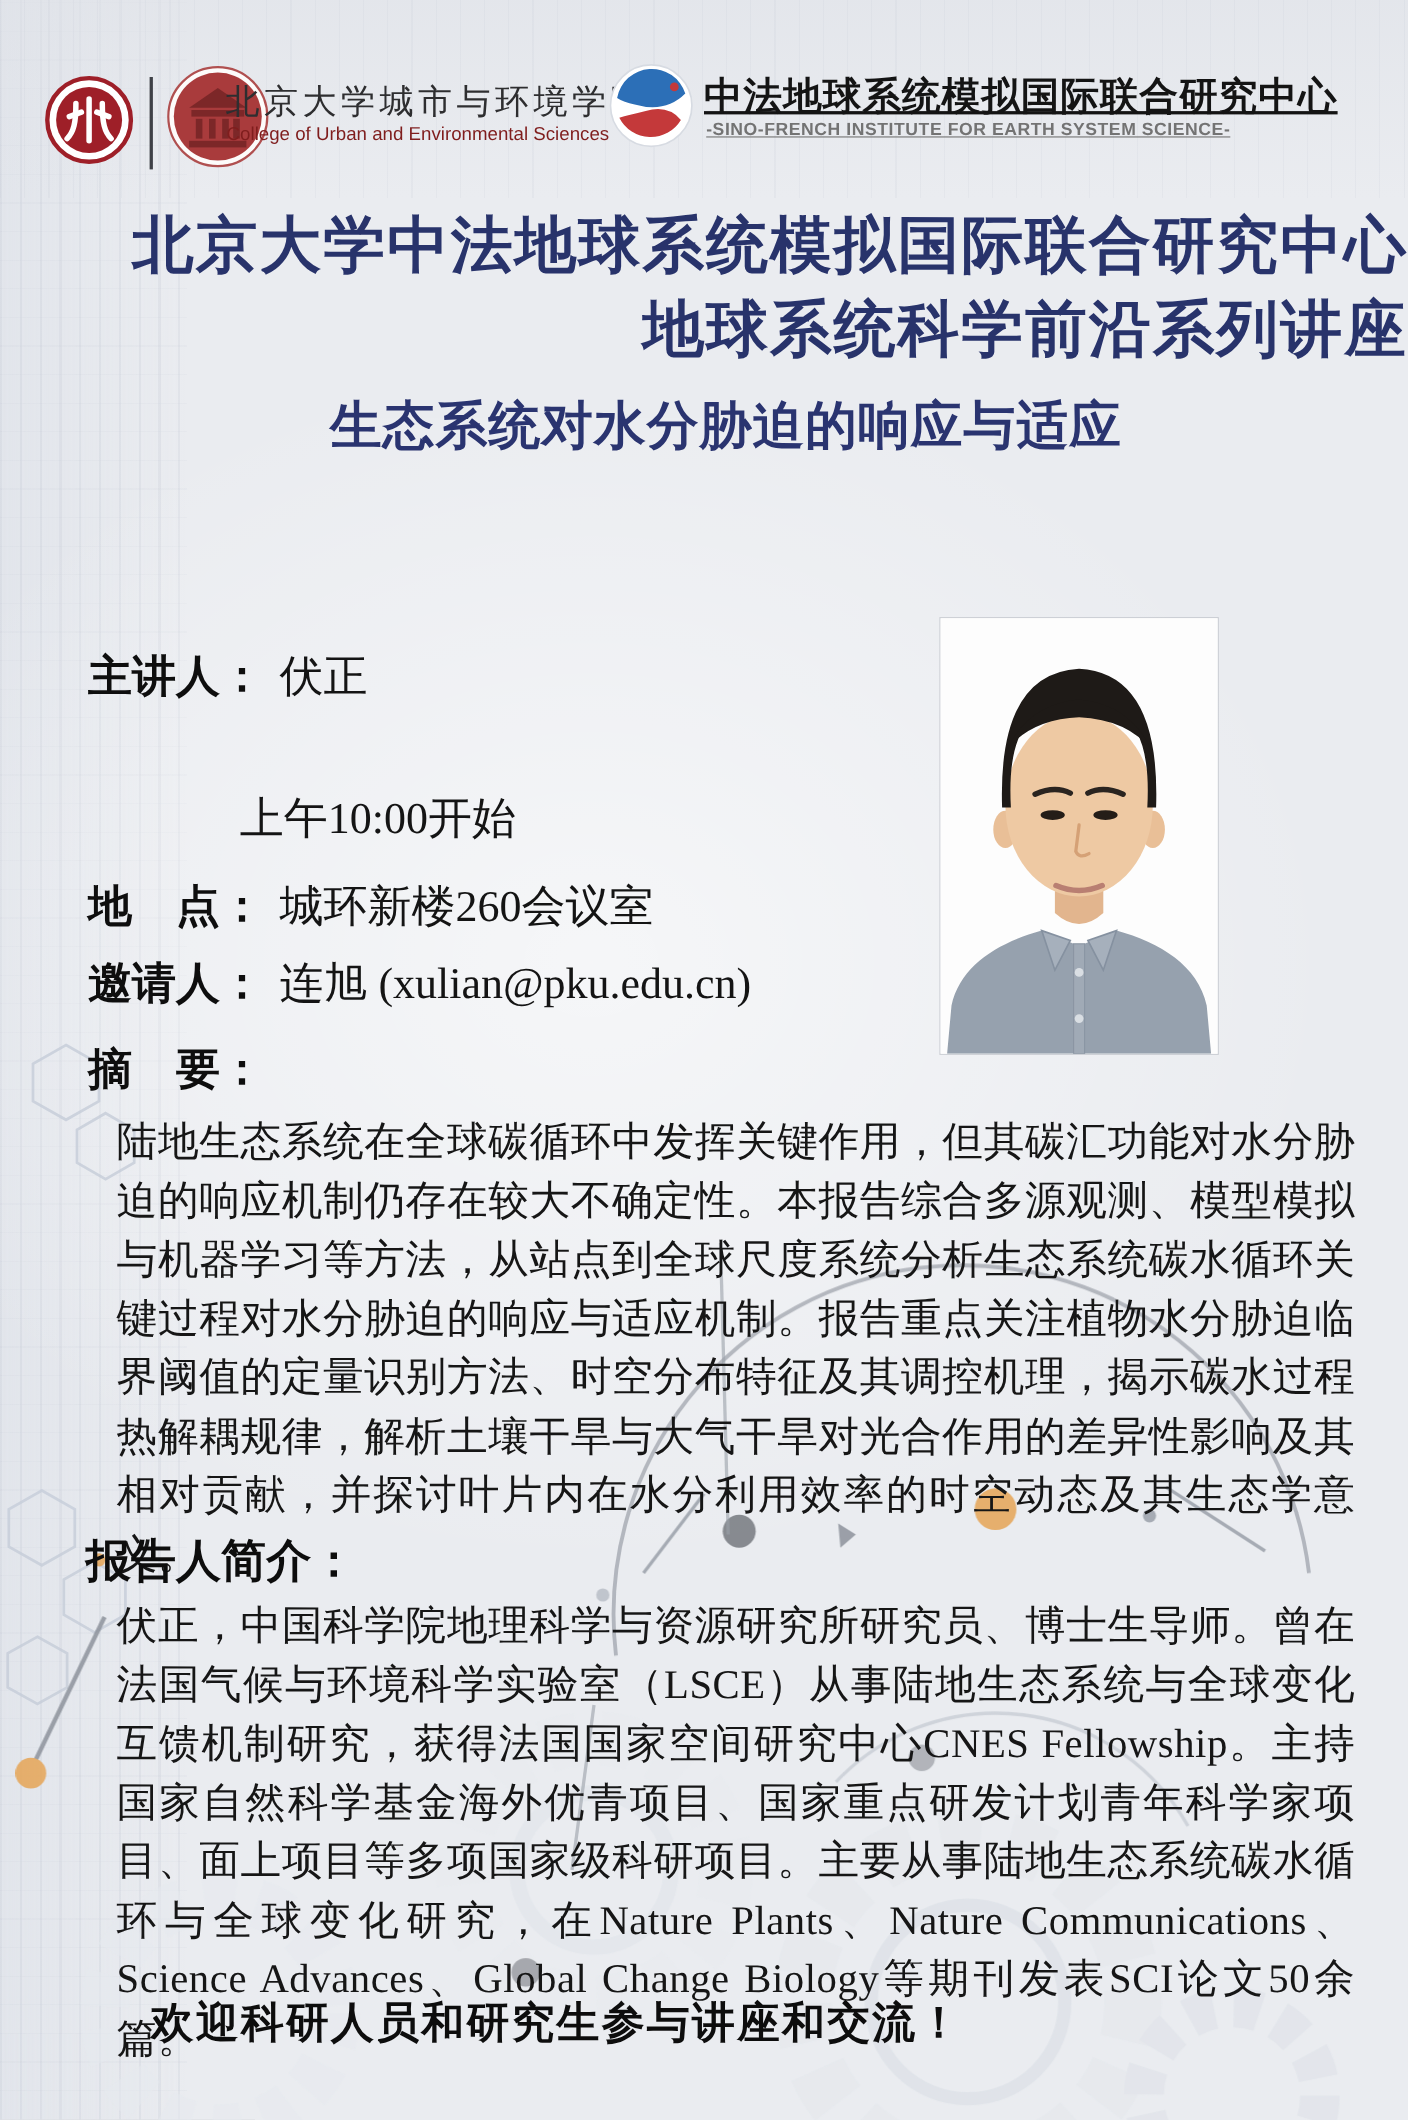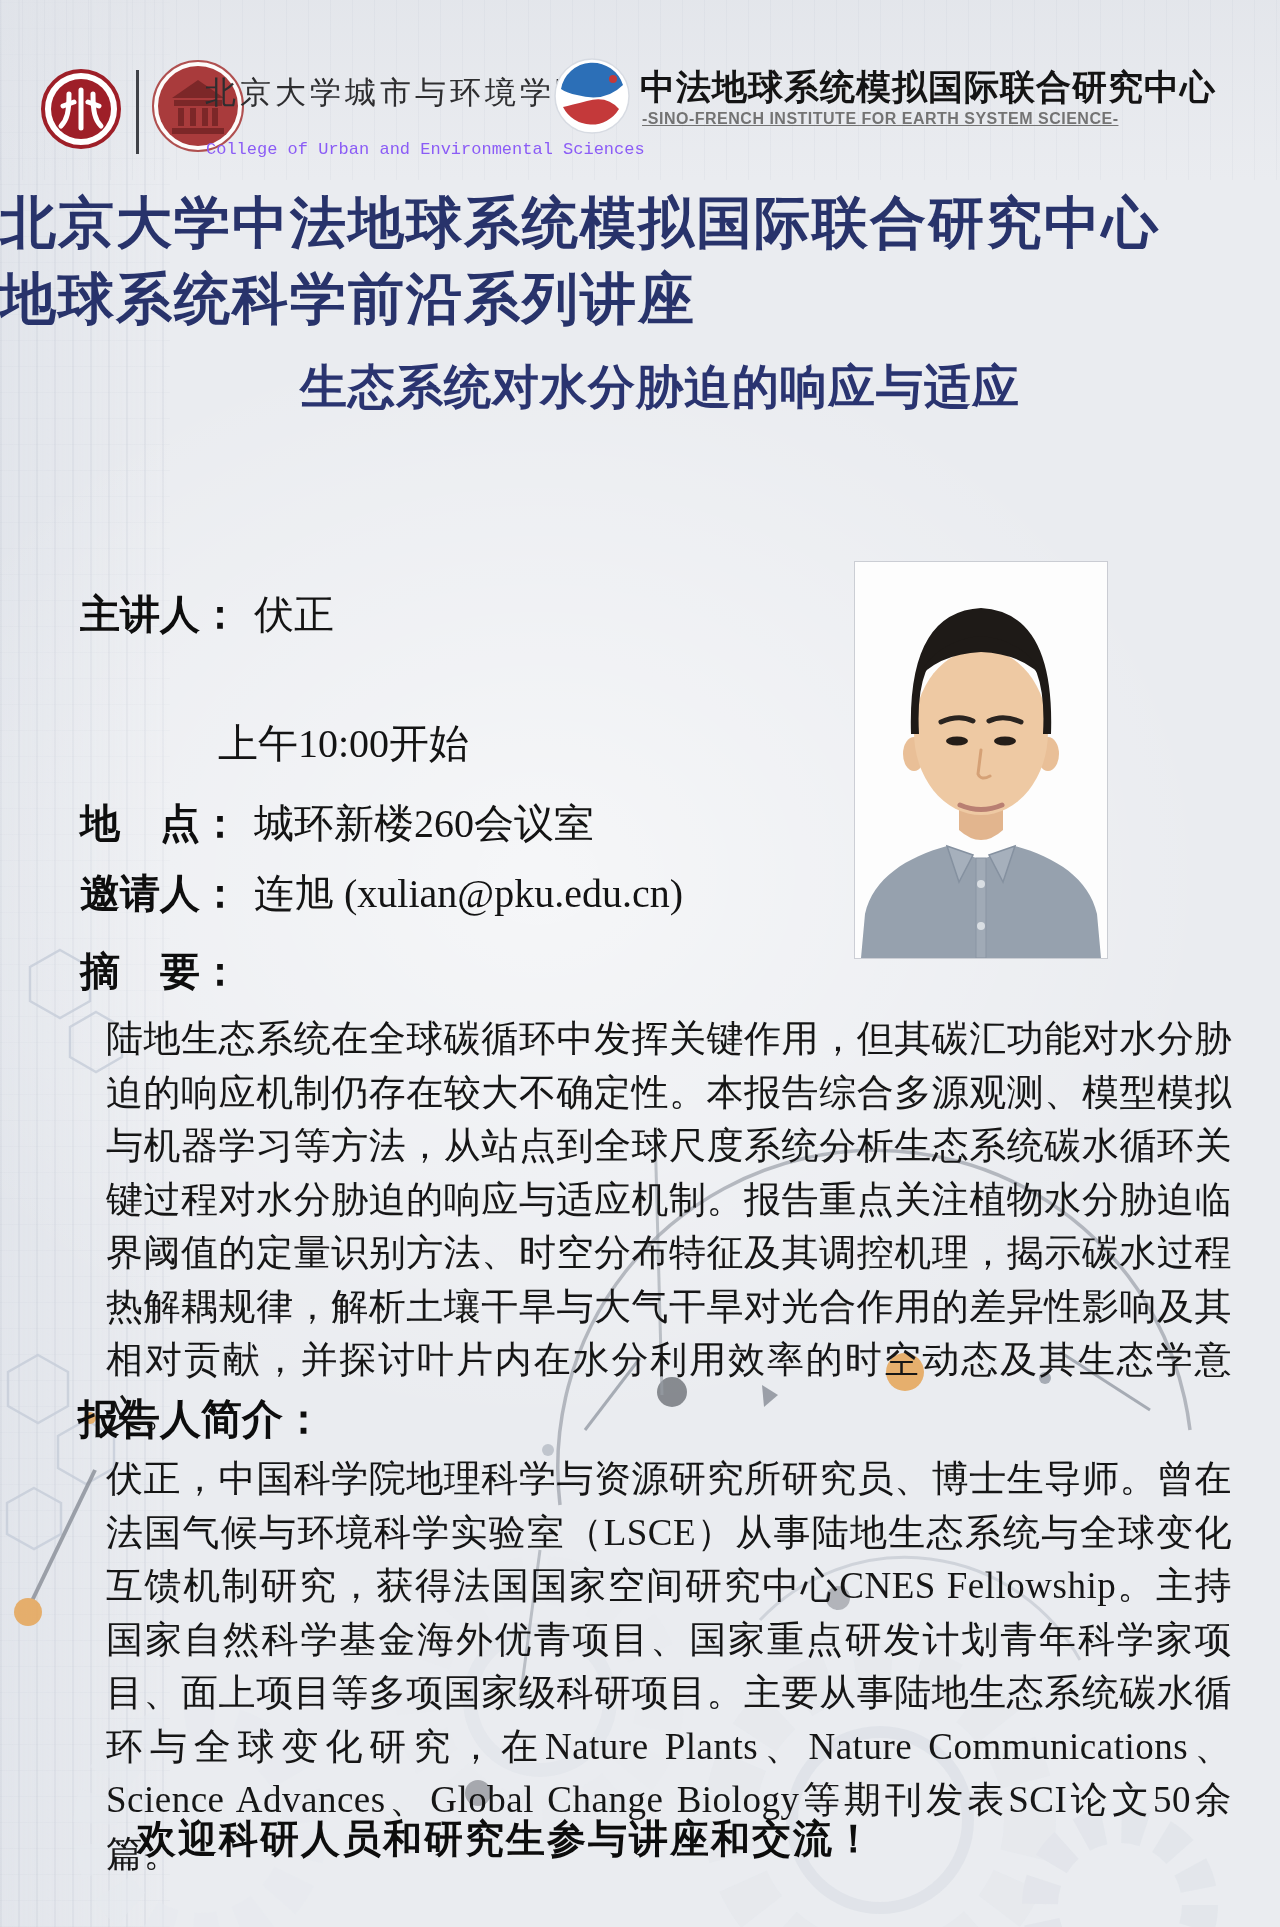--- a/index.html
+++ b/index.html
@@ -27,26 +27,26 @@
   }
   .bg-sheen{
     left:0;top:380px;width:1280px;height:1100px;
     background:radial-gradient(ellipse at 42% 45%, rgba(255,255,255,.55), rgba(255,255,255,0) 65%);
   }
   .deco-svg{left:0;top:0;width:1280px;height:1927px;pointer-events:none;}
   .content{position:absolute;left:0;top:0;width:1280px;height:1927px;z-index:2;}
 
   
   .hdr-cn{font-family:"Liberation Sans","DejaVu Sans",sans-serif;font-size:31px;letter-spacing:4px;color:#2e2e30;}
-  .hdr-en{font-family:Liberation Mono, monospace;font-size:17px;color:#8b5cf6;margin-top:28px;}
-  .hdr-cn-r{font-family:"Liberation Sans","DejaVu Sans",sans-serif;font-size:35px;font-weight:bold;color:#141414;letter-spacing:1px;}
+  .hdr-en{font-family:Liberation Sans, sans-serif;font-size:17px;color:#7f1d1d;}
+  .hdr-cn-r{font-family:"Liberation Sans","DejaVu Sans",sans-serif;font-size:35px;font-weight:bold;color:#141414;letter-spacing:1px;text-decoration:underline;}
   .hdr-en-r{font-family:"Liberation Sans","DejaVu Sans",sans-serif;font-size:16px;font-weight:bold;color:#737373;letter-spacing:.5px;text-decoration:underline;}
 
   
-  .title-line{width:1280px;text-align:left;font-weight:bold;color:#28336b;font-size:56px;letter-spacing:2px;}
+  .title-line{width:1280px;text-align:right;font-weight:bold;color:#28336b;font-size:56px;letter-spacing:2px;}
   .subtitle{width:1280px;text-align:center;font-weight:bold;color:#2a3470;font-size:47px;letter-spacing:1px;margin-left:20px;}
 
   
   .info-row{left:80px;font-size:40px;white-space:nowrap;}
   .info-label{font-weight:bold;color:#0e0e0e;}
   .info-value{margin-left:14px;color:#141414;}
   .info-value-cont{left:218px;font-size:40px;color:#141414;white-space:nowrap;}
 
   .para{
     left:78px;width:1126px;font-size:37px;line-height:53.5px;

